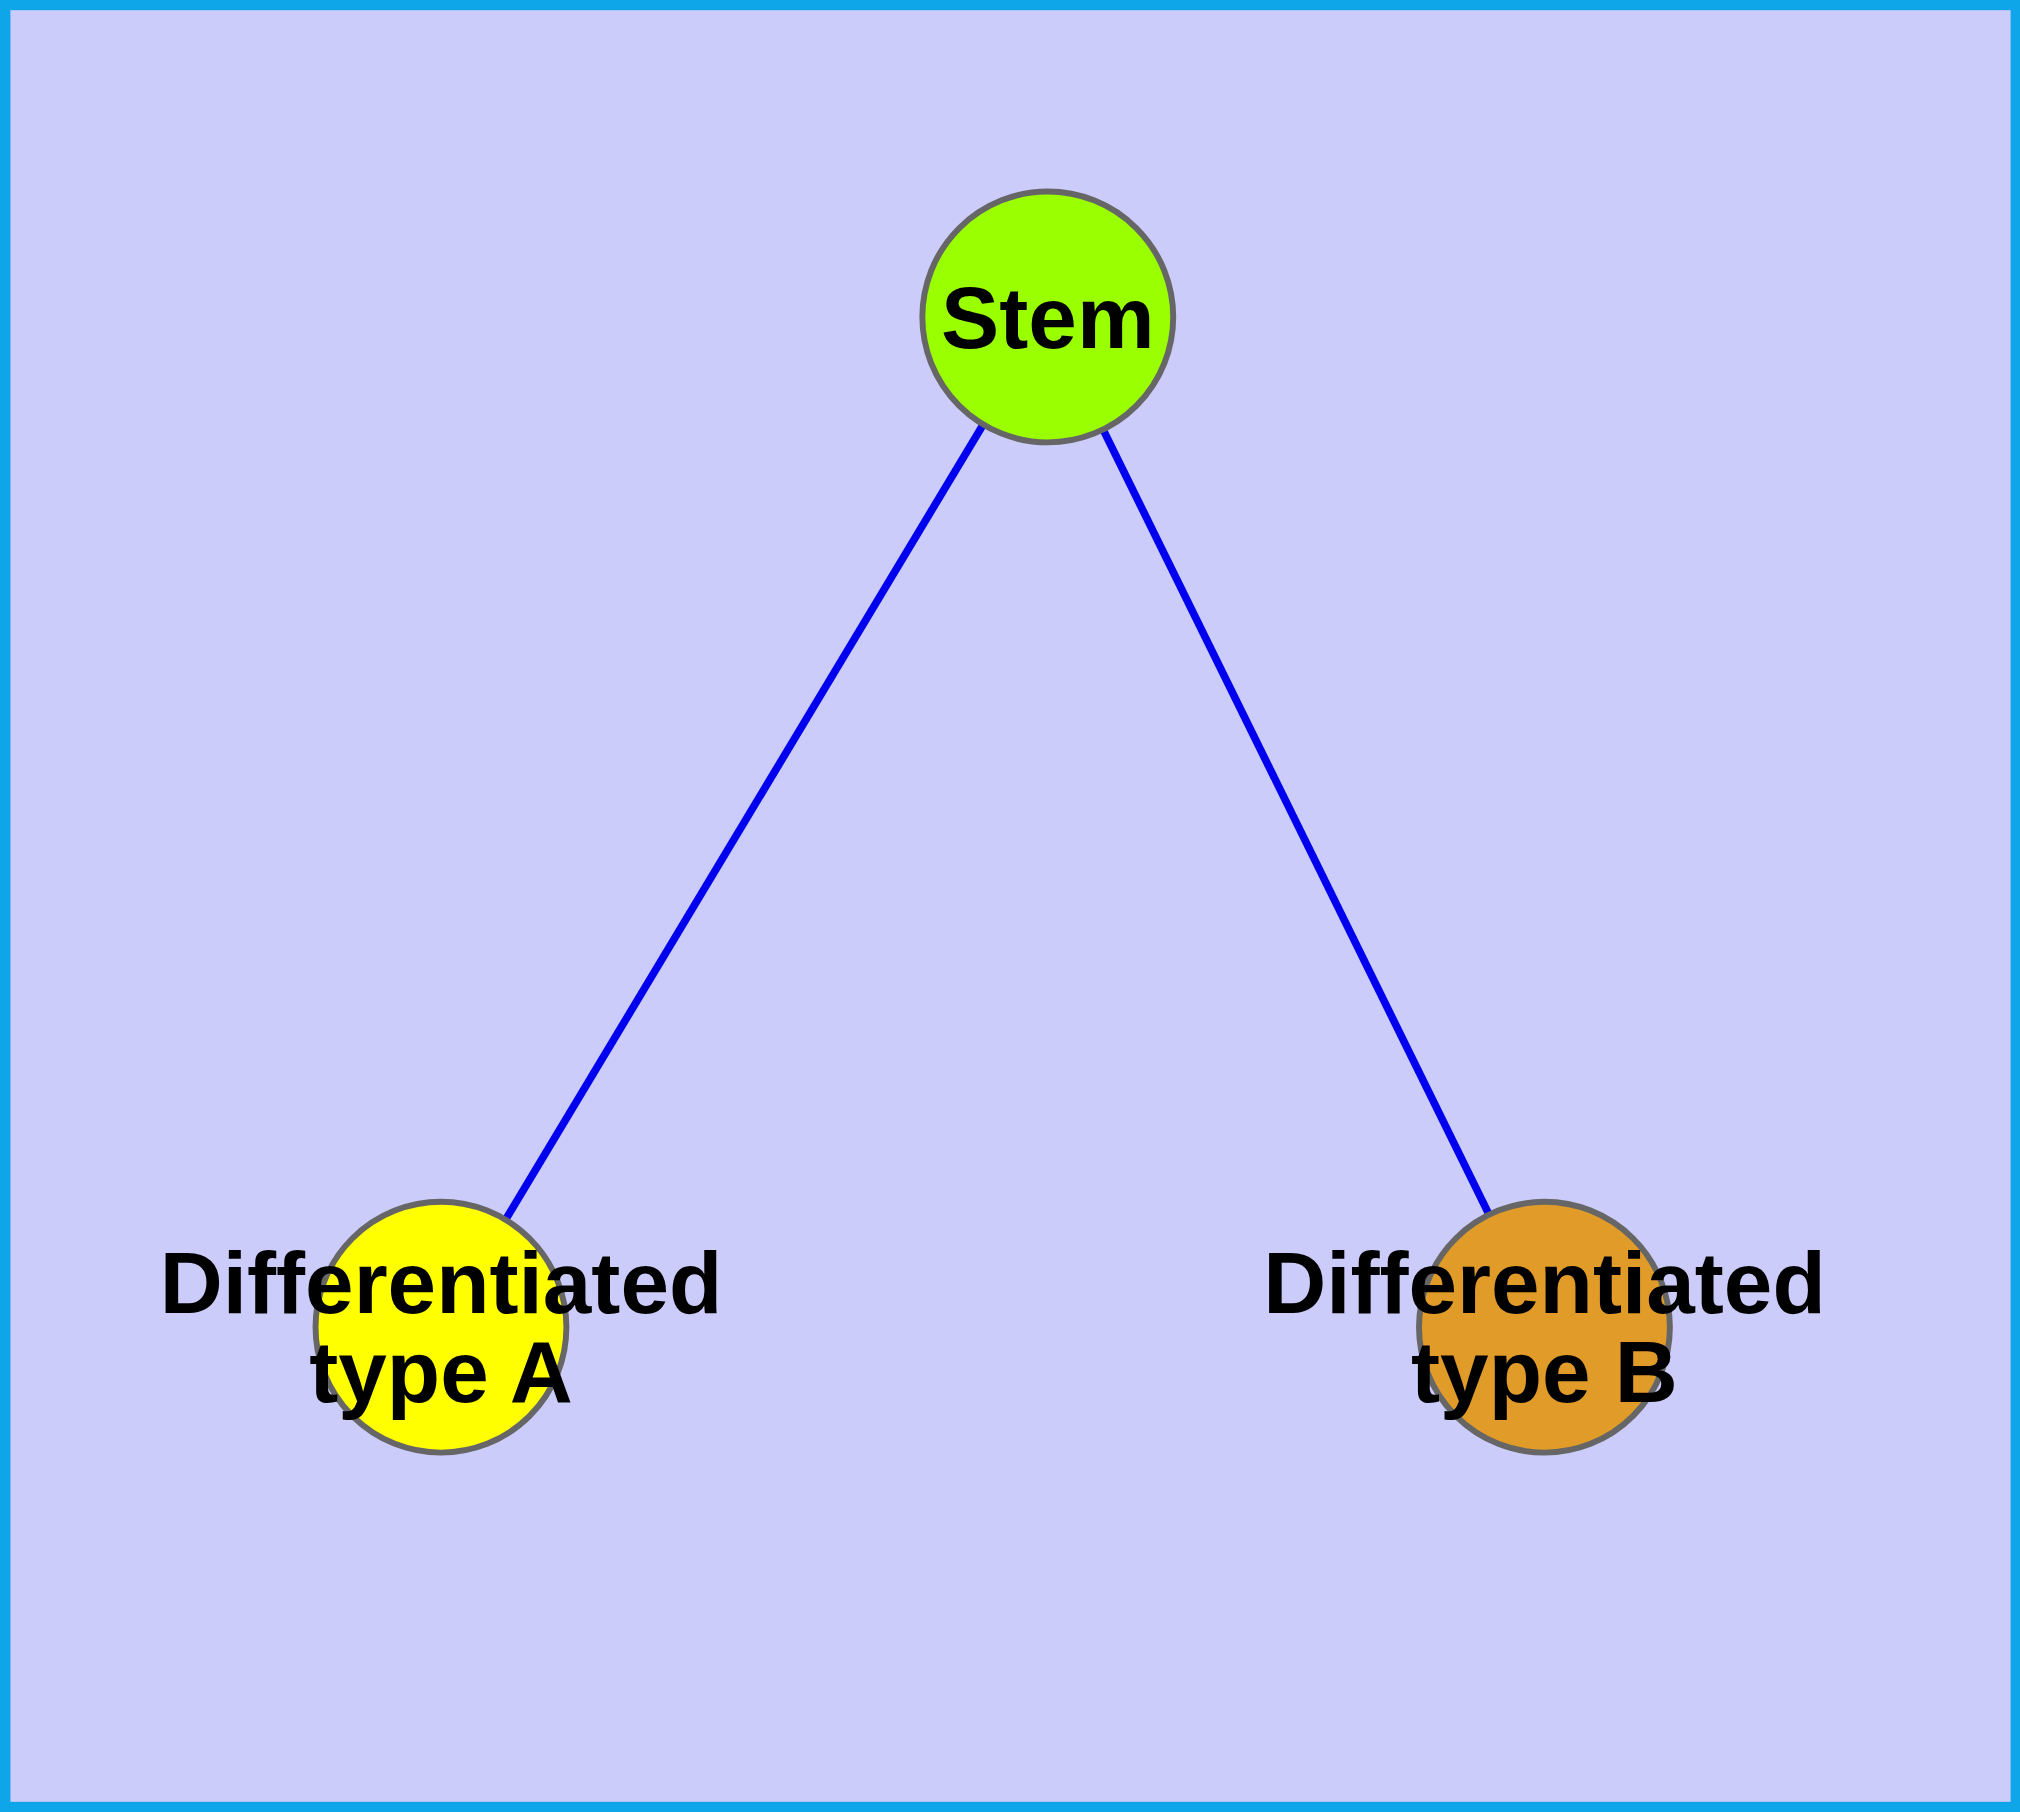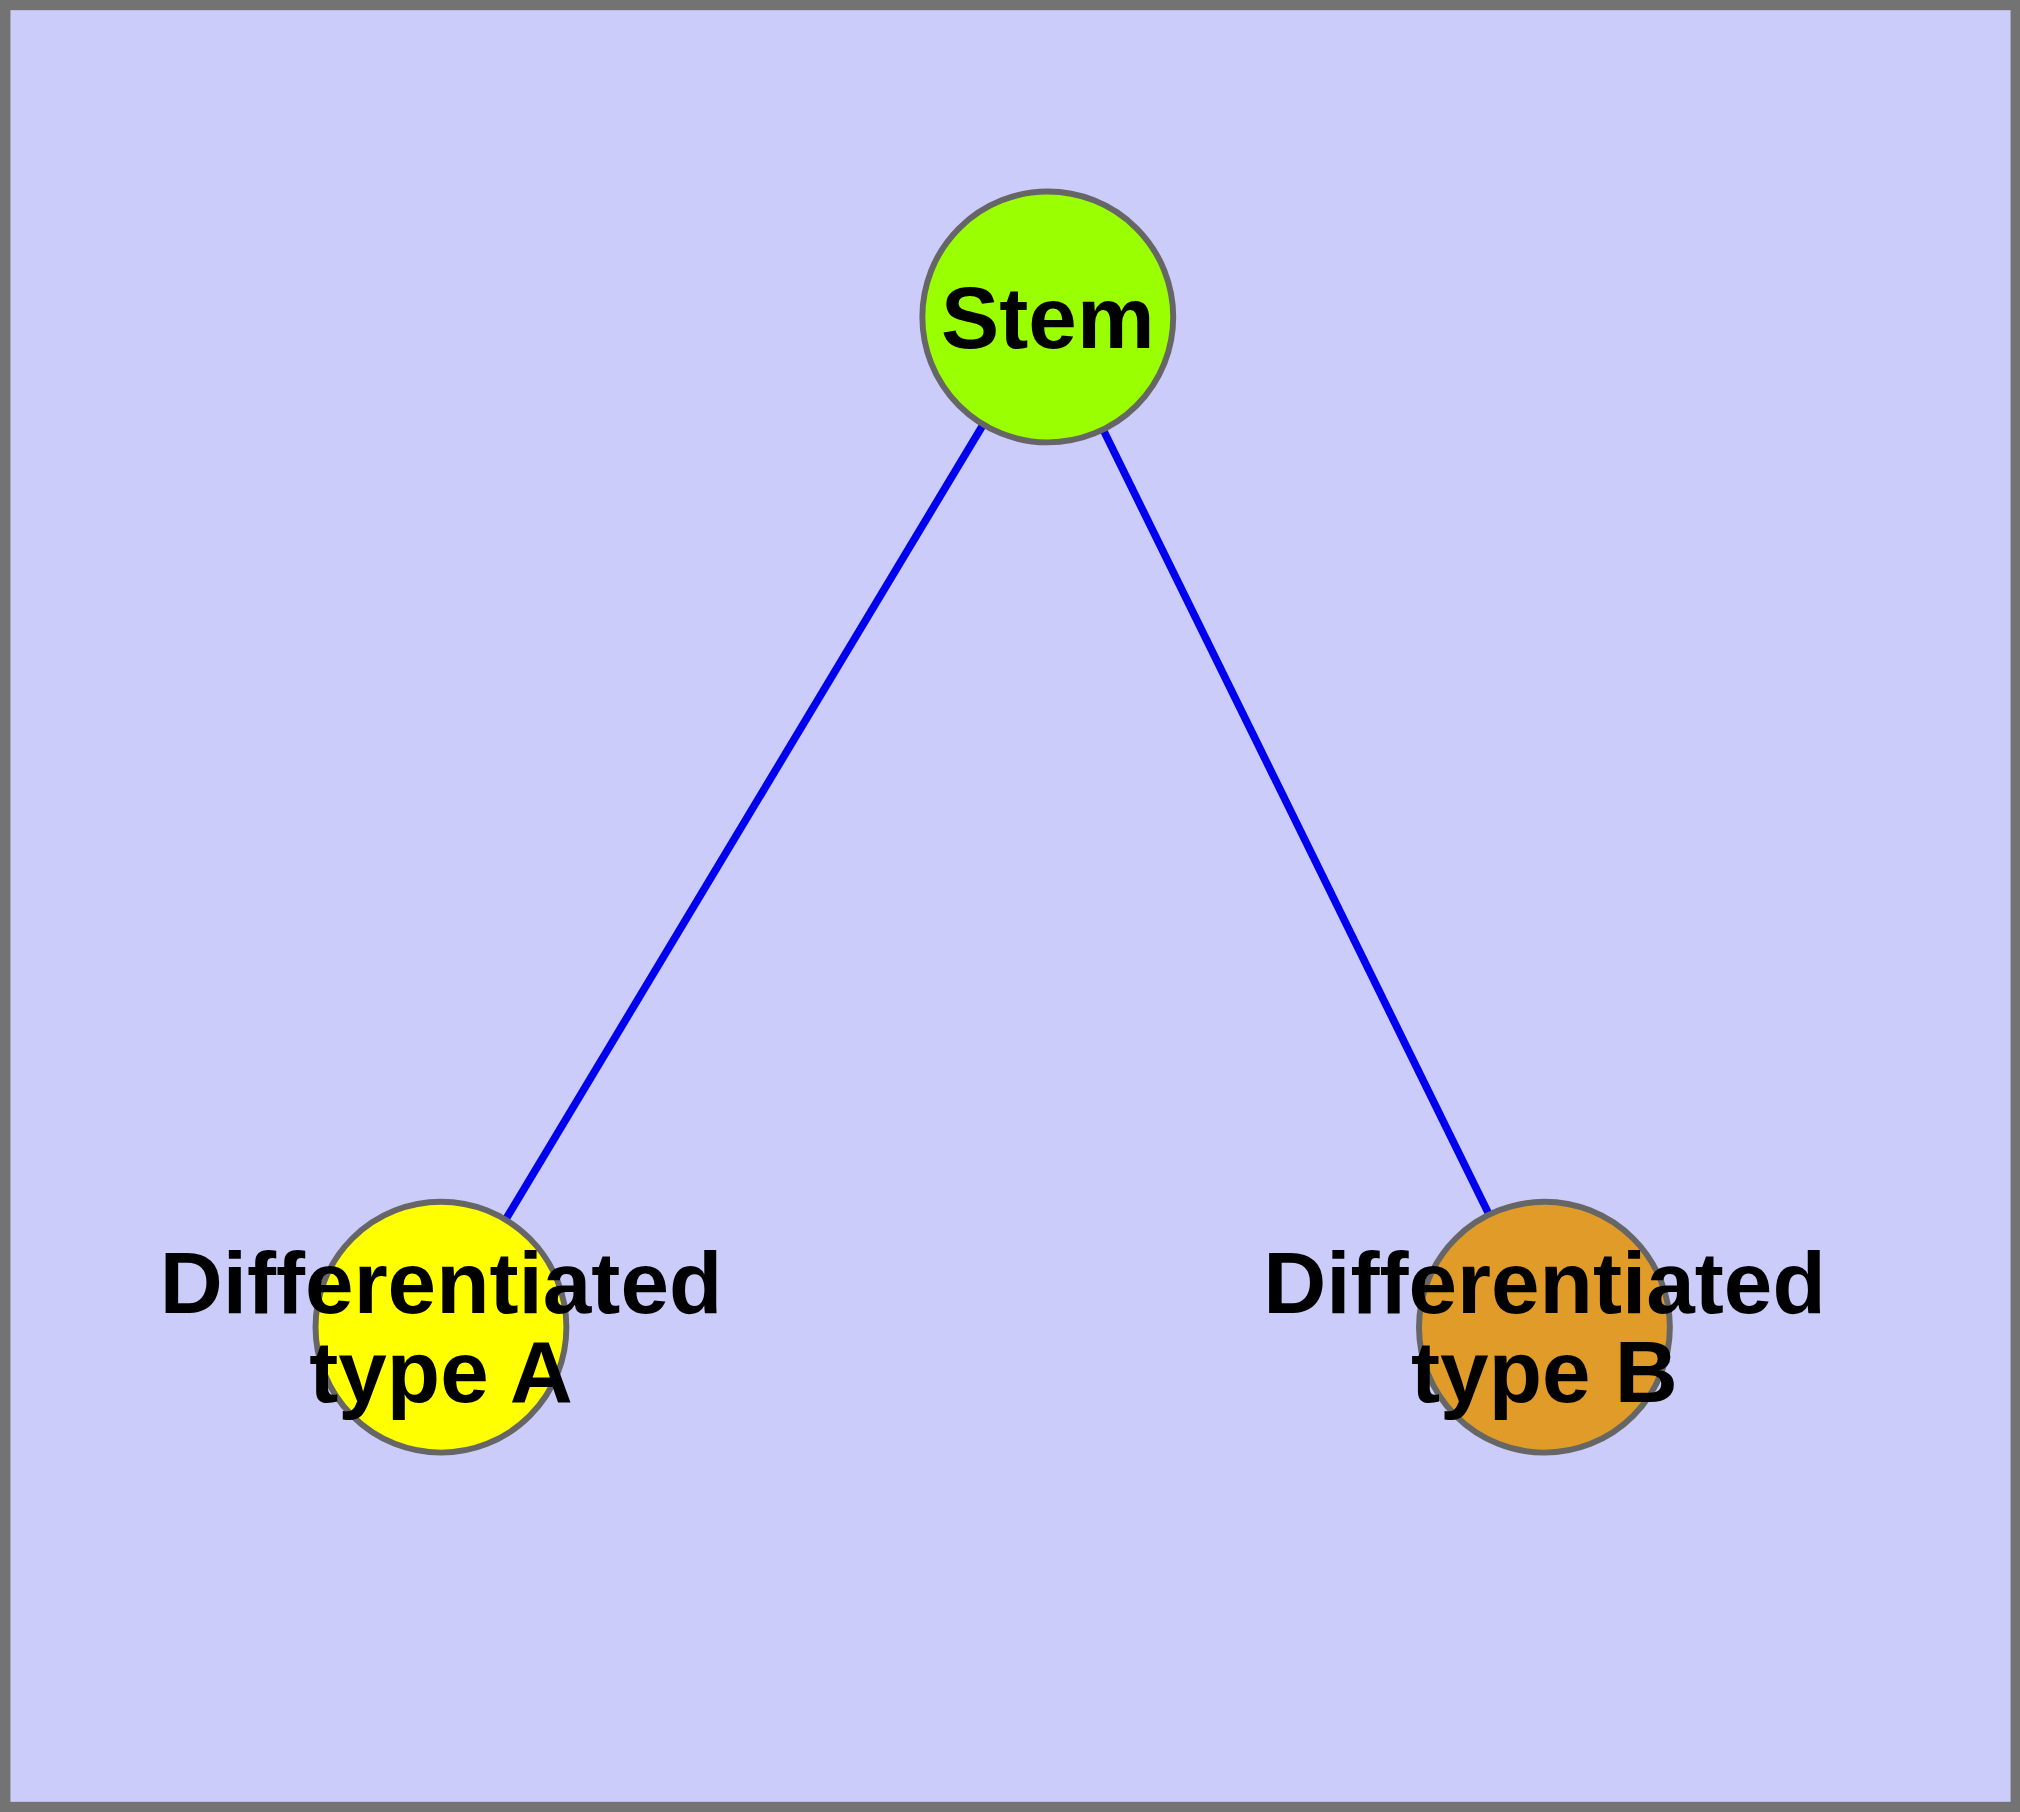--- a/index.html
+++ b/index.html
@@ -4,21 +4,21 @@
 <style>
   html, body {
     margin: 0;
     padding: 0;
     background: #ffffff;
   }
   #canvas {
     position: relative;
     width: 2021px;
     height: 1812px;
-    background: #737373;
+    background: #0ea5e9;
     overflow: hidden;
     font-family: "Liberation Sans", sans-serif;
   }
   #graph-svg {
     position: absolute;
     left: 0;
     top: 0;
     width: 2021px;
     height: 1812px;
     display: block;

